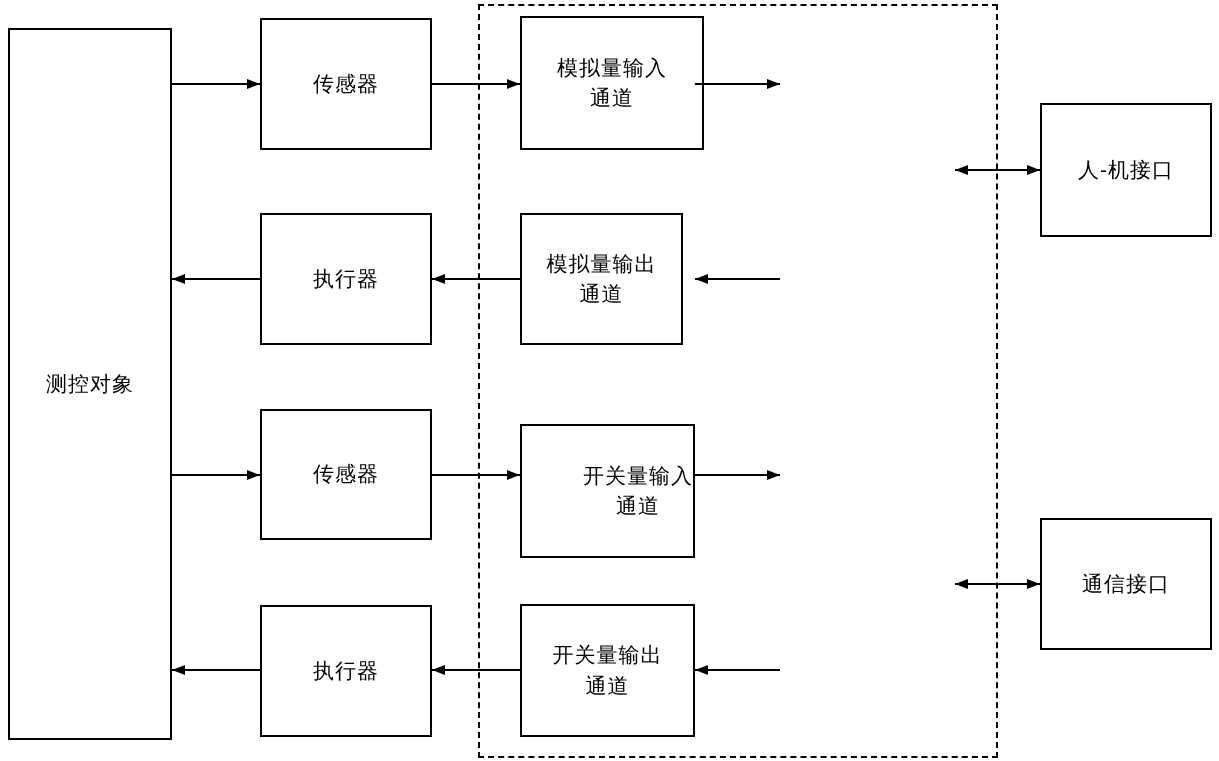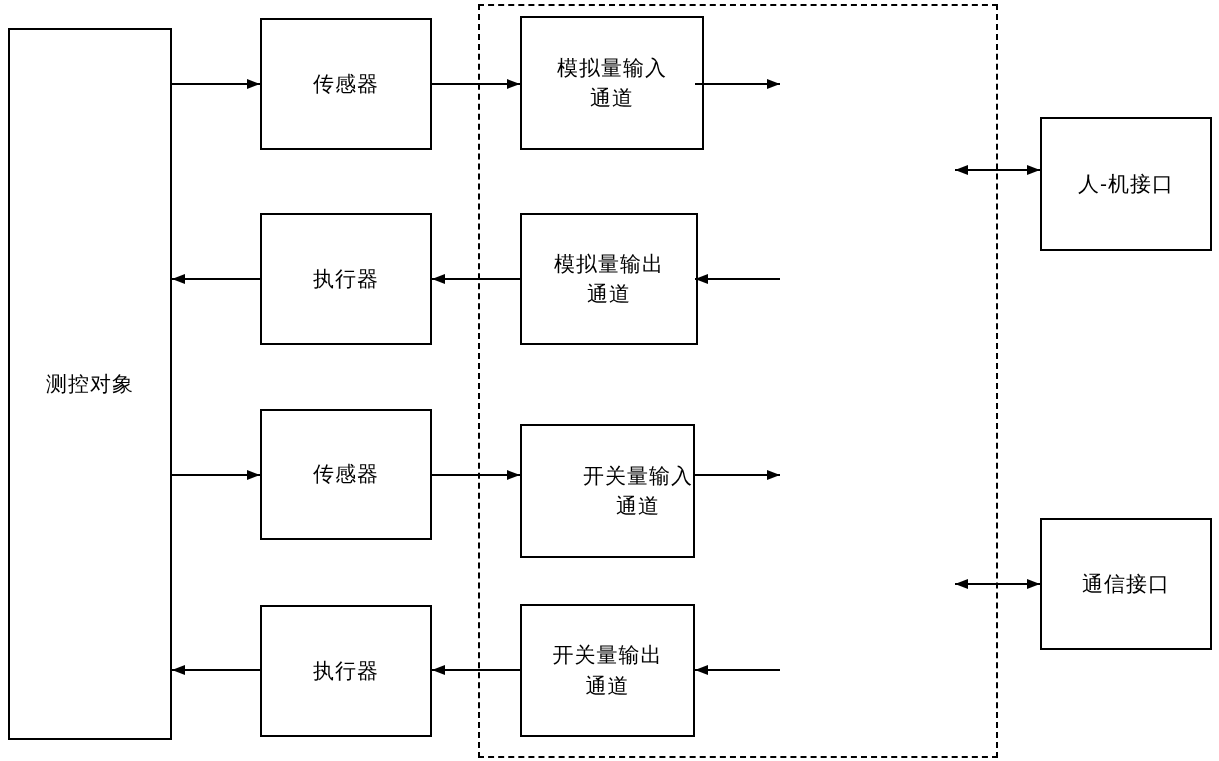--- a/index.html
+++ b/index.html
@@ -39,25 +39,25 @@
     line-height: 1.45;
     white-space: pre-line;
     letter-spacing: 1px;
   }
   .b-object          { left: 8px;    top: 28px;  width: 164px; height: 712px; }
   .b-sensor-top      { left: 260px;  top: 18px;  width: 172px; height: 132px; }
   .b-actuator-top    { left: 260px;  top: 213px; width: 172px; height: 132px; }
   .b-sensor-bottom   { left: 260px;  top: 409px; width: 172px; height: 131px; }
   .b-actuator-bottom { left: 260px;  top: 605px; width: 172px; height: 132px; }
   .b-analog-input    { left: 520px;  top: 16px;  width: 184px; height: 134px; }
-  .b-analog-output   { left: 520px;  top: 213px; width: 178px; height: 132px; }
+  .b-analog-output   { left: 520px;  top: 213px; width: 163px; height: 132px; }
   .b-switch-input    { left: 520px;  top: 424px; width: 175px; height: 134px; justify-content: flex-end; }
   .b-switch-output   { left: 520px;  top: 604px; width: 175px; height: 133px; align-items: center; }
   .b-computer        { left: 780px;  top: 16px;  width: 175px; height: 721px; }
-  .b-hmi             { left: 1040px; top: 103px; width: 172px; height: 134px; margin-top: 14px; }
+  .b-hmi             { left: 1040px; top: 103px; width: 172px; height: 134px; }
   .b-comm            { left: 1040px; top: 518px; width: 172px; height: 132px; }
   .arrow-layer {
     position: absolute;
     left: 0;
     top: 0;
     width: 1219px;
     height: 761px;
     pointer-events: none;
   }
   .arrow-layer line {

